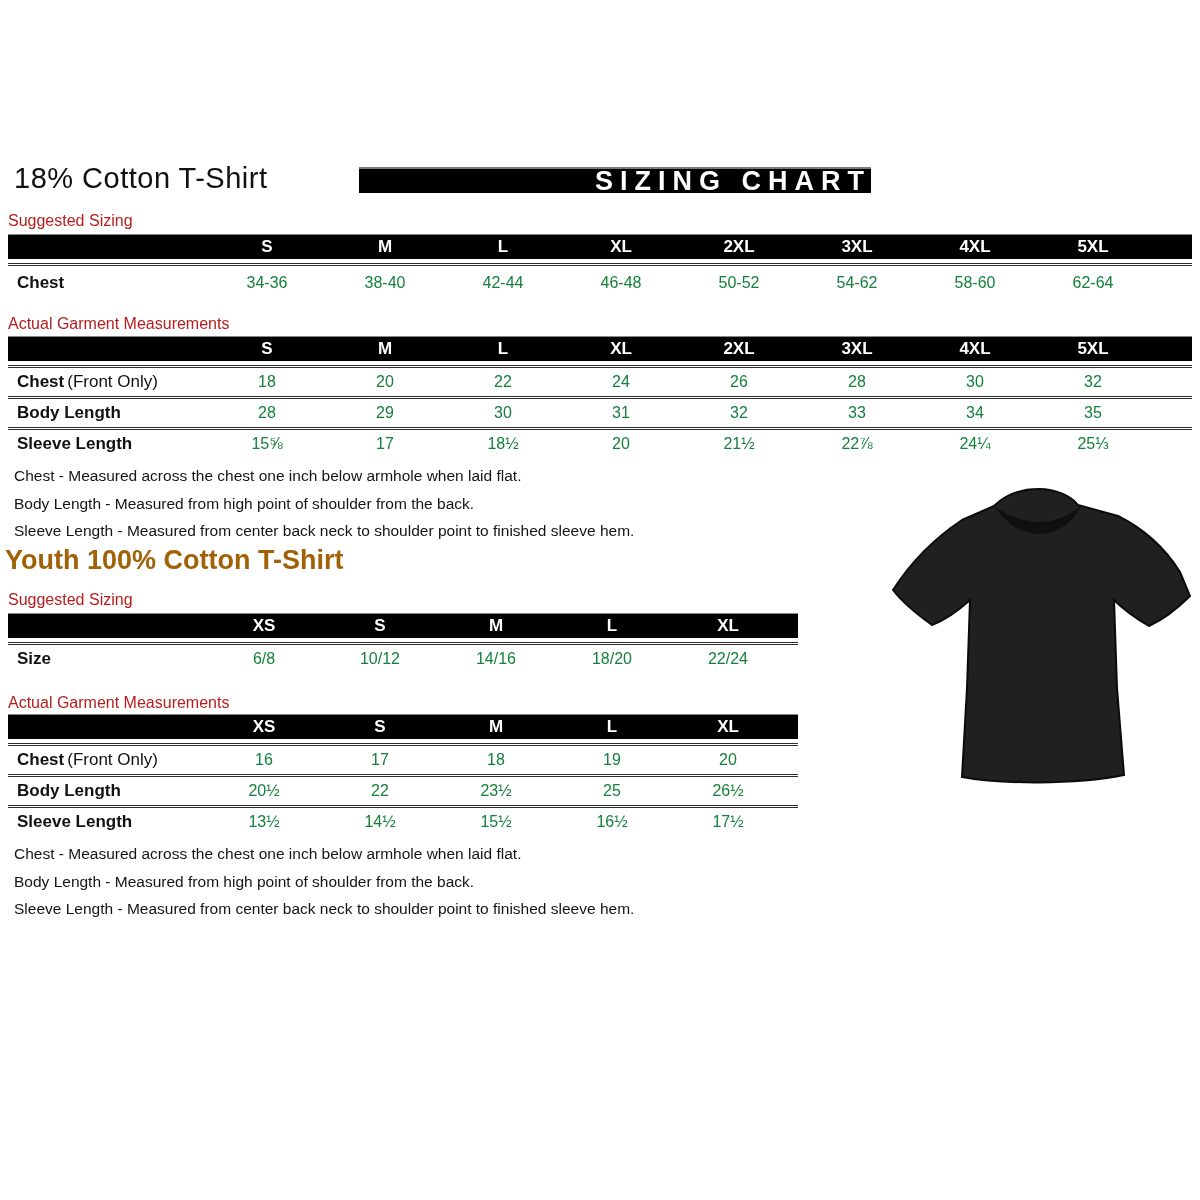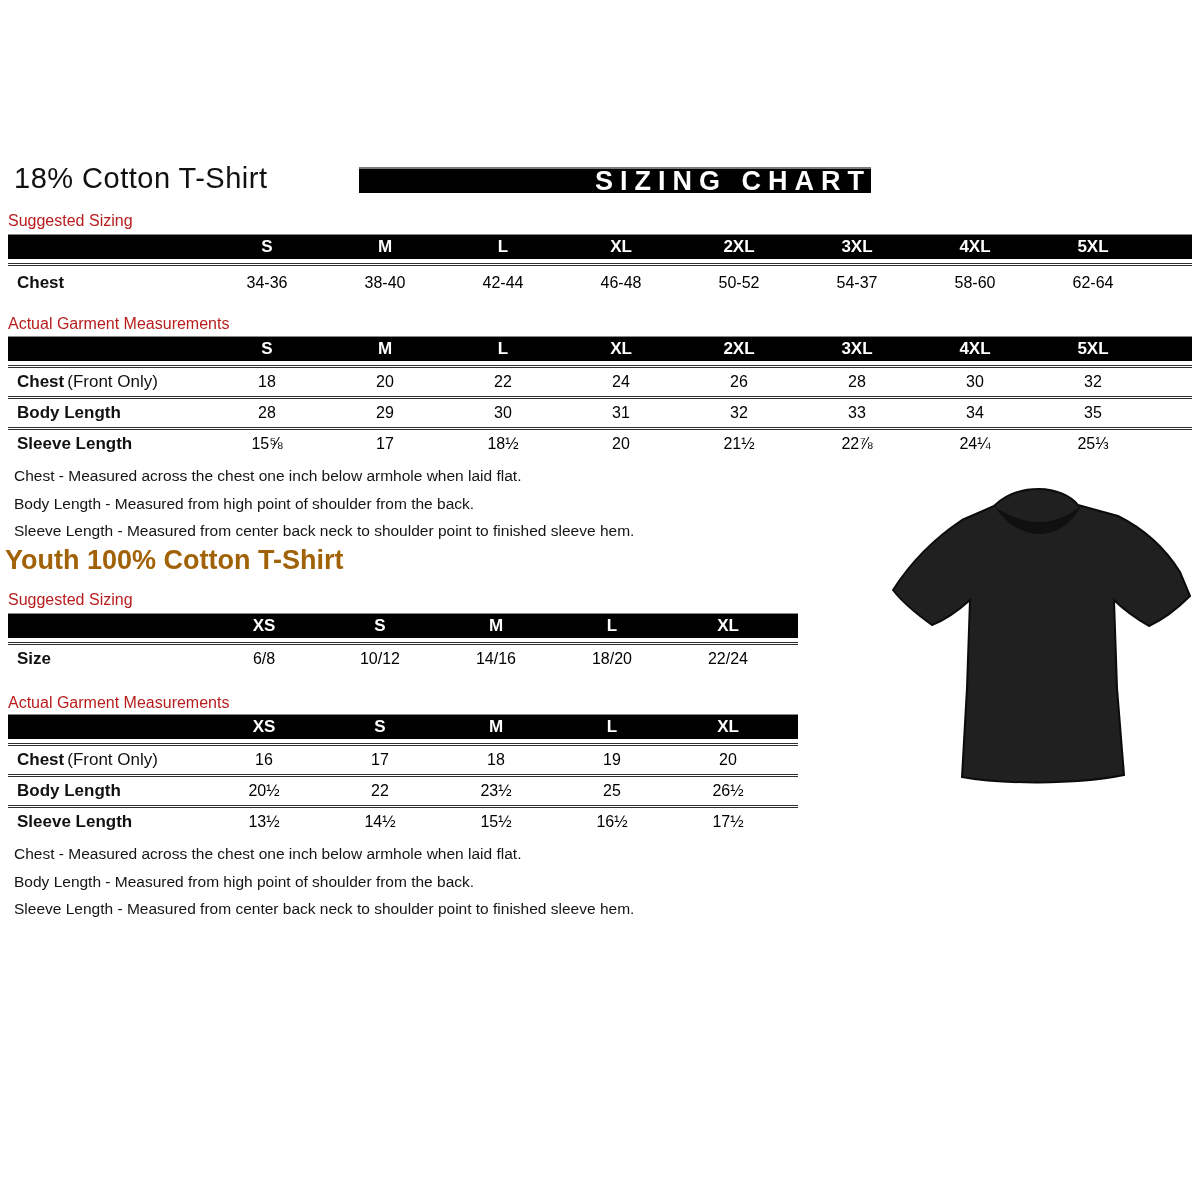--- a/index.html
+++ b/index.html
@@ -21,21 +21,21 @@
   
   .dtable{box-sizing:border-box;}
   .dtable .trow{display:grid;width:100%;}
   .adult-t .trow{grid-template-columns:200px repeat(8,118px) 1fr;}
   .youth-t .trow{grid-template-columns:198px repeat(5,116px) 1fr;}
   .trow.head{background:#000;height:24px;border-top:1px solid #888;margin-bottom:4px;}
   .trow.body{height:28px;border-top:3px double #2e2e2e;}
   .tall .trow.body{height:33px;}
   .cell{display:flex;align-items:center;justify-content:center;overflow:hidden;}
   .cell.th{color:#fff;font-weight:700;font-size:17px;}
-  .cell.td{font-size:16px;color:#000000;}
+  .cell.td{font-size:16px;color:#15803d;}
   .cell.label{justify-content:flex-start;padding-left:9px;font-size:17px;color:#111;text-align:right;}
   .lab-b{font-weight:700;}
   .lab-s{font-weight:400;margin-left:3px;}
 
   .notes .note{font-size:15.5px;color:#141414;line-height:27.5px;white-space:nowrap;}
 </style>
 </head>
 <body>
 
 <div id="canvas">
@@ -62,21 +62,21 @@
       </div>
       <div class="trow body">
         <div class="cell label">
           <span class="lab-b">Chest</span>
         </div>
         <div class="cell td">34-36</div>
         <div class="cell td">38-40</div>
         <div class="cell td">42-44</div>
         <div class="cell td">46-48</div>
         <div class="cell td">50-52</div>
-        <div class="cell td">54-37</div>
+        <div class="cell td">54-62</div>
         <div class="cell td">58-60</div>
         <div class="cell td">62-64</div>
         <div class="cell filler"></div>
       </div>
     </div>
 
   <div class="abs sec-label" style="left:8px;top:315px;">Actual Garment Measurements</div>
   <div class="abs dtable adult-t" style="left:8px;top:336px;width:1184px;">
       <div class="trow head">
         <div class="cell corner"></div>

